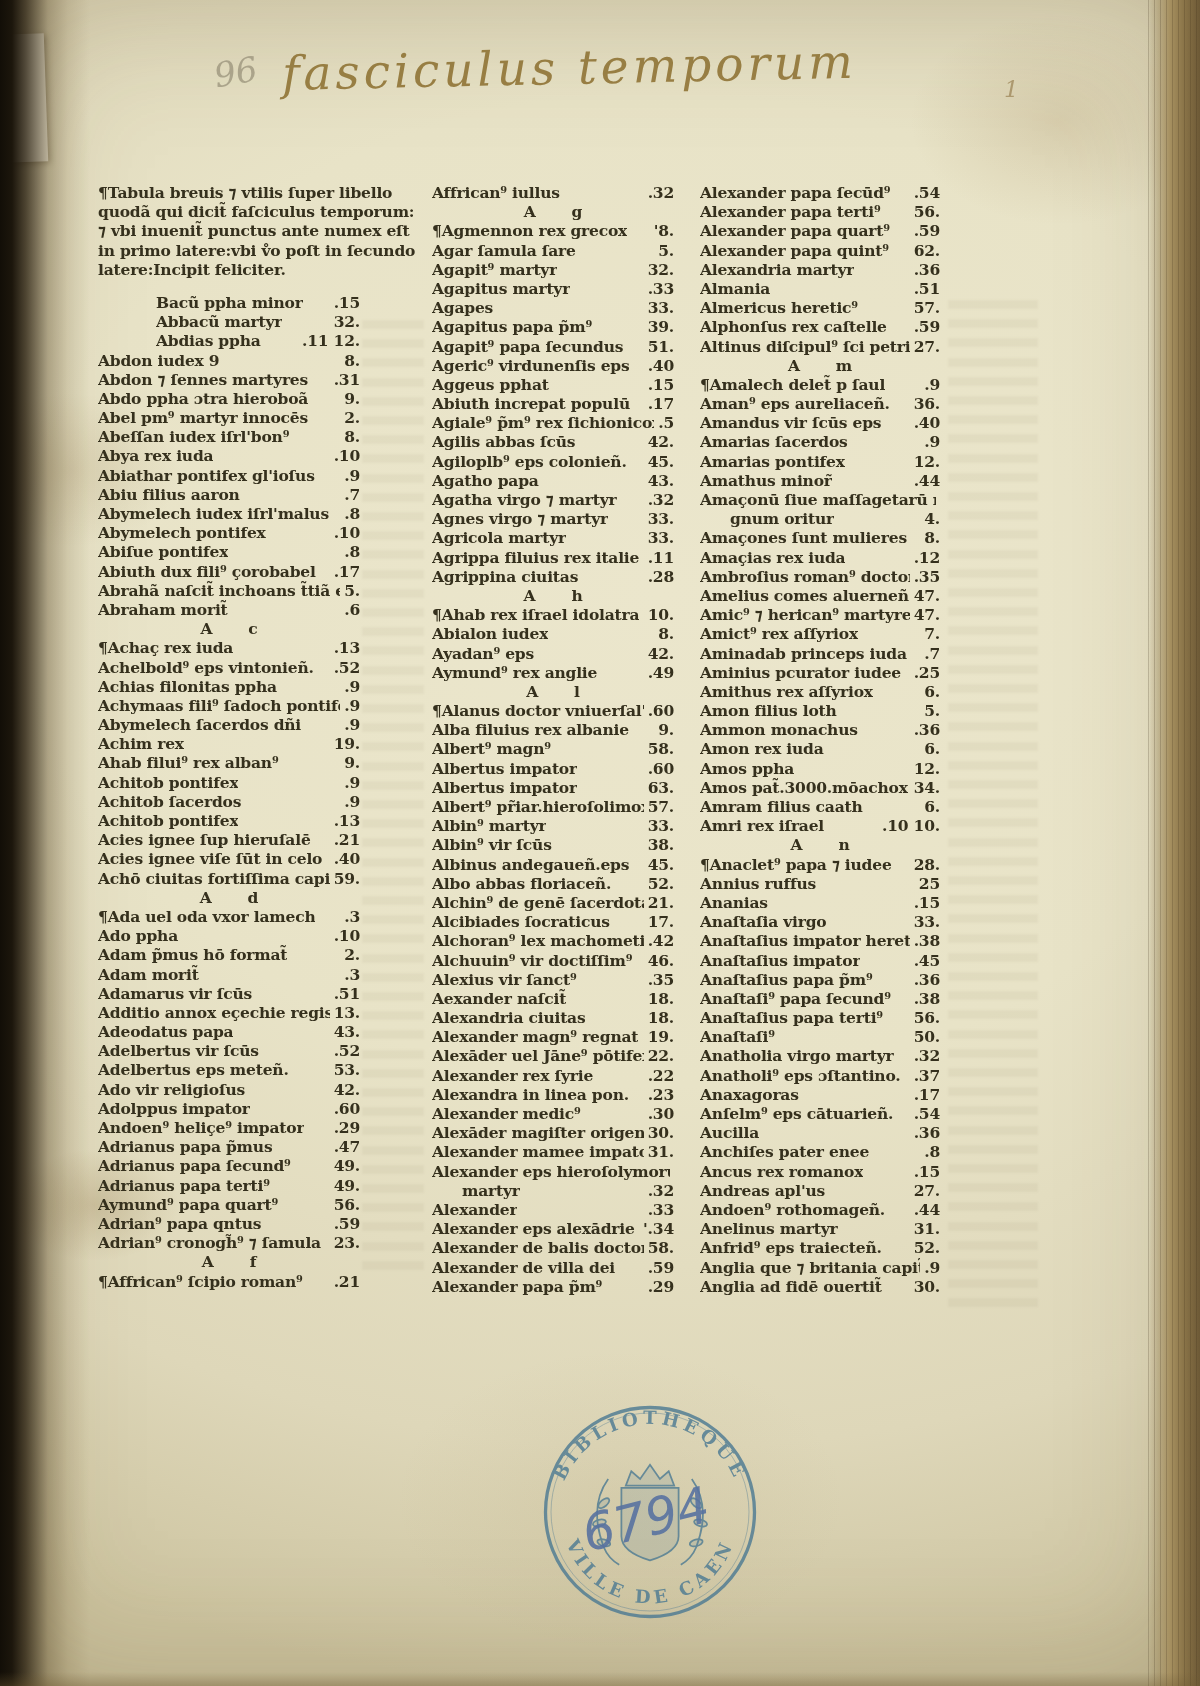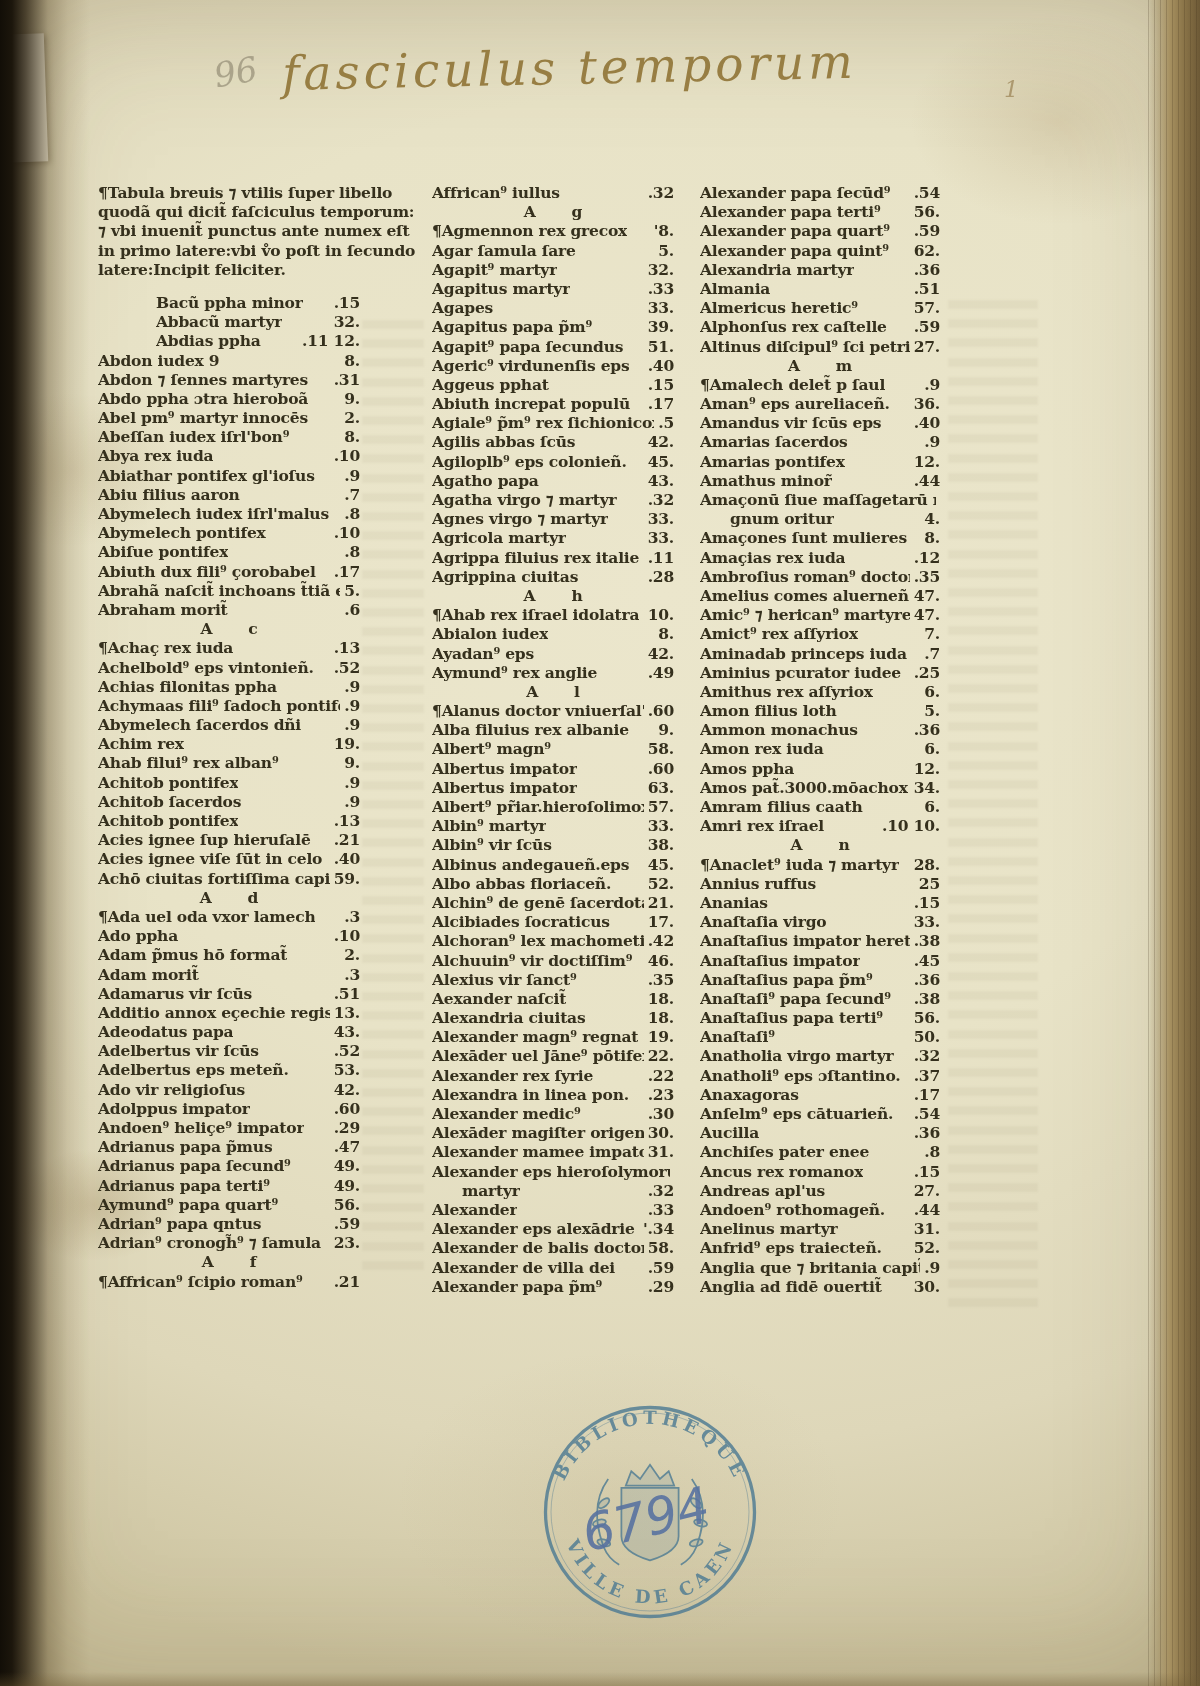--- a/index.html
+++ b/index.html
@@ -656,21 +656,21 @@
       </div>
       <div class="row entry">
         <span class="lbl">Amri rex iſrael</span>
         <span class="num">.10  10.</span>
       </div>
       <div class="row sec">
         <span>A</span>
         <span>n</span>
       </div>
       <div class="row entry">
-        <span class="lbl">¶Anaclet⁹ iuda ⁊ martyr</span>
+        <span class="lbl">¶Anaclet⁹ papa ⁊ iudee</span>
         <span class="num">28.</span>
       </div>
       <div class="row entry">
         <span class="lbl">Annius ruffus</span>
         <span class="num">25</span>
       </div>
       <div class="row entry">
         <span class="lbl">Ananias</span>
         <span class="num">.15</span>
       </div>

